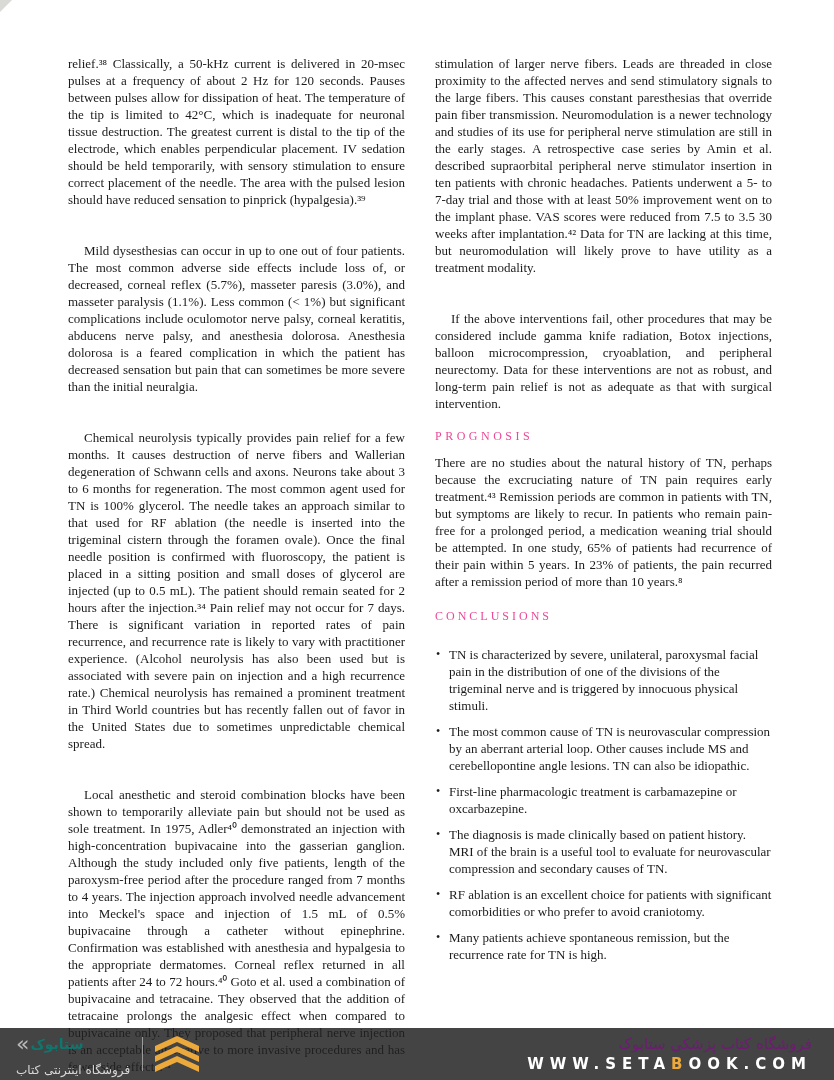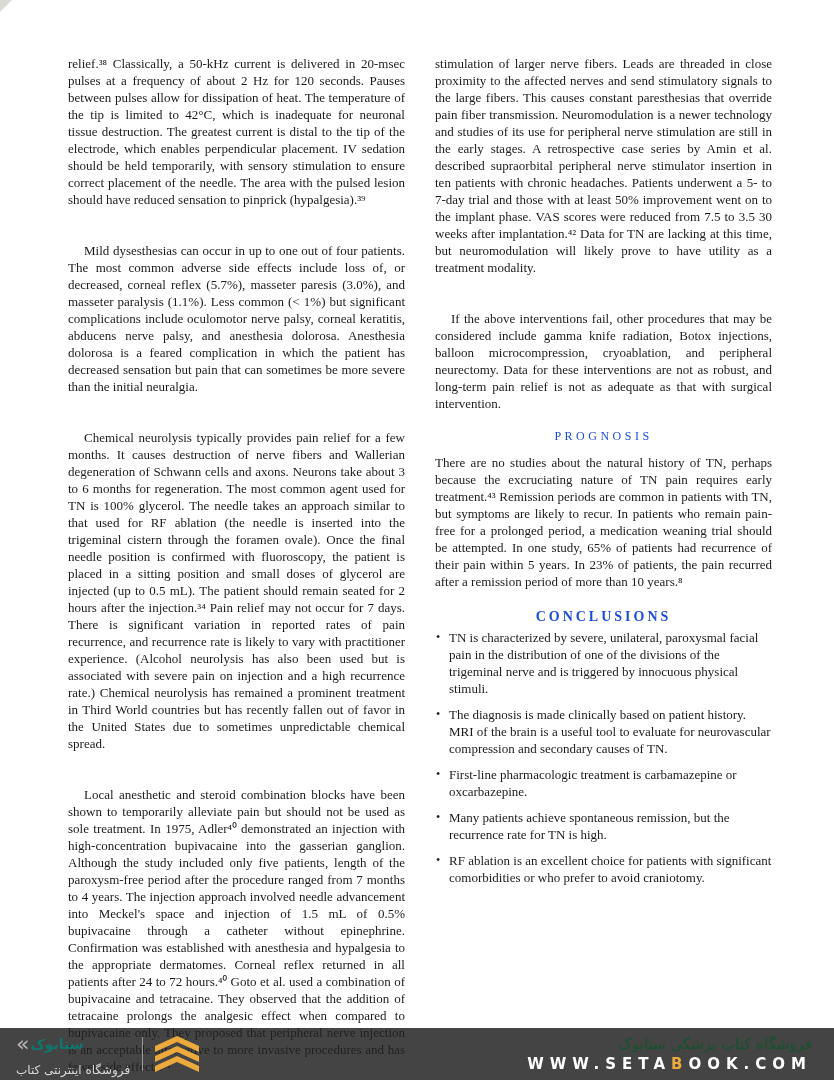--- a/index.html
+++ b/index.html
@@ -21,34 +21,33 @@
   .columns { display:flex; gap:30px; }
   .col {
     width:341px;
     font-size:13px;
     line-height:17px;
     text-align:justify;
   }
   .col p { margin:0; }
   .col p.indent { text-indent:16px;margin-top:34px; }
   .section-heading {
-    color:#1d4ed8;
-    text-align:center;
+    color:#ec4899;
     font-weight:normal;
   }
   .heading-prognosis {
     font-size:12px;
     letter-spacing:3.5px;
     margin:16px 0 9px 0;
   }
   .heading-conclusions {
-    font-size:14px;
+    font-size:12px;
     letter-spacing:3px;
-    font-weight:700;
-    margin:18px 0 4px 0;
+    font-weight:400;
+    margin:18px 0 21px 0;
   }
   ul.bullets { list-style:none;font-family:Liberation Serif, serif; }
   ul.bullets li {
     position:relative;
     padding-left:14px;
     margin-bottom:9px;
     text-align:left;
   }
   ul.bullets li::before {
     content:"\2022";
@@ -92,21 +91,21 @@
     direction:rtl;
     margin-top:7px;
   }
   .footer-divider {
     width:1px; height:34px;
     background:#9a9a9a;
   }
   .logo-icon { display:block; }
   .footer-right { text-align:right; }
   .store-title {
-    color:#14532d;
+    color:#701a75;
     font-size:15px;
     direction:rtl;
     margin-bottom:2px;
   }
   .site-url {
     color:#ffffff;
     font-size:15px;
     font-weight:700;
     letter-spacing:6px;
     direction:ltr;
@@ -131,24 +130,25 @@
     <div class="col">
       <p class="noindent">stimulation of larger nerve fibers. Leads are threaded in close proximity to the affected nerves and send stimulatory signals to the large fibers. This causes constant paresthesias that override pain fiber transmission. Neuromodulation is a newer technology and studies of its use for peripheral nerve stimulation are still in the early stages. A retrospective case series by Amin et al. described supraorbital peripheral nerve stimulator insertion in ten patients with chronic headaches. Patients underwent a 5- to 7-day trial and those with at least 50% improvement went on to the implant phase. VAS scores were reduced from 7.5 to 3.5 30 weeks after implantation.⁴² Data for TN are lacking at this time, but neuromodulation will likely prove to have utility as a treatment modality.</p>
       <p class="indent">If the above interventions fail, other procedures that may be considered include gamma knife radiation, Botox injections, balloon microcompression, cryoablation, and peripheral neurectomy. Data for these interventions are not as robust, and long-term pain relief is not as adequate as that with surgical intervention.</p>
 
       <h3 class="section-heading heading-prognosis">PROGNOSIS</h3>
       <p class="noindent">There are no studies about the natural history of TN, perhaps because the excruciating nature of TN pain requires early treatment.⁴³ Remission periods are common in patients with TN, but symptoms are likely to recur. In patients who remain pain-free for a prolonged period, a medication weaning trial should be attempted. In one study, 65% of patients had recurrence of their pain within 5 years. In 23% of patients, the pain recurred after a remission period of more than 10 years.⁸</p>
 
       <h3 class="section-heading heading-conclusions">CONCLUSIONS</h3>
       <ul class="bullets">
         <li>TN is characterized by severe, unilateral, paroxysmal facial pain in the distribution of one of the divisions of the trigeminal nerve and is triggered by innocuous physical stimuli.</li>
+        <li>The most common cause of TN is neurovascular compression by an aberrant arterial loop. Other causes include MS and cerebellopontine angle lesions. TN can also be idiopathic.</li>
+        <li>First-line pharmacologic treatment is carbamazepine or oxcarbazepine.</li>
         <li>The diagnosis is made clinically based on patient history. MRI of the brain is a useful tool to evaluate for neurovascular compression and secondary causes of TN.</li>
-        <li>First-line pharmacologic treatment is carbamazepine or oxcarbazepine.</li>
+        <li>RF ablation is an excellent choice for patients with significant comorbidities or who prefer to avoid craniotomy.</li>
         <li>Many patients achieve spontaneous remission, but the recurrence rate for TN is high.</li>
-        <li>RF ablation is an excellent choice for patients with significant comorbidities or who prefer to avoid craniotomy.</li>
       </ul>
     </div>
 
   </div>
 </div>
 
 <div class="footer">
   <div class="footer-left">
     <div class="brand-block">
       <div class="brand-row">

